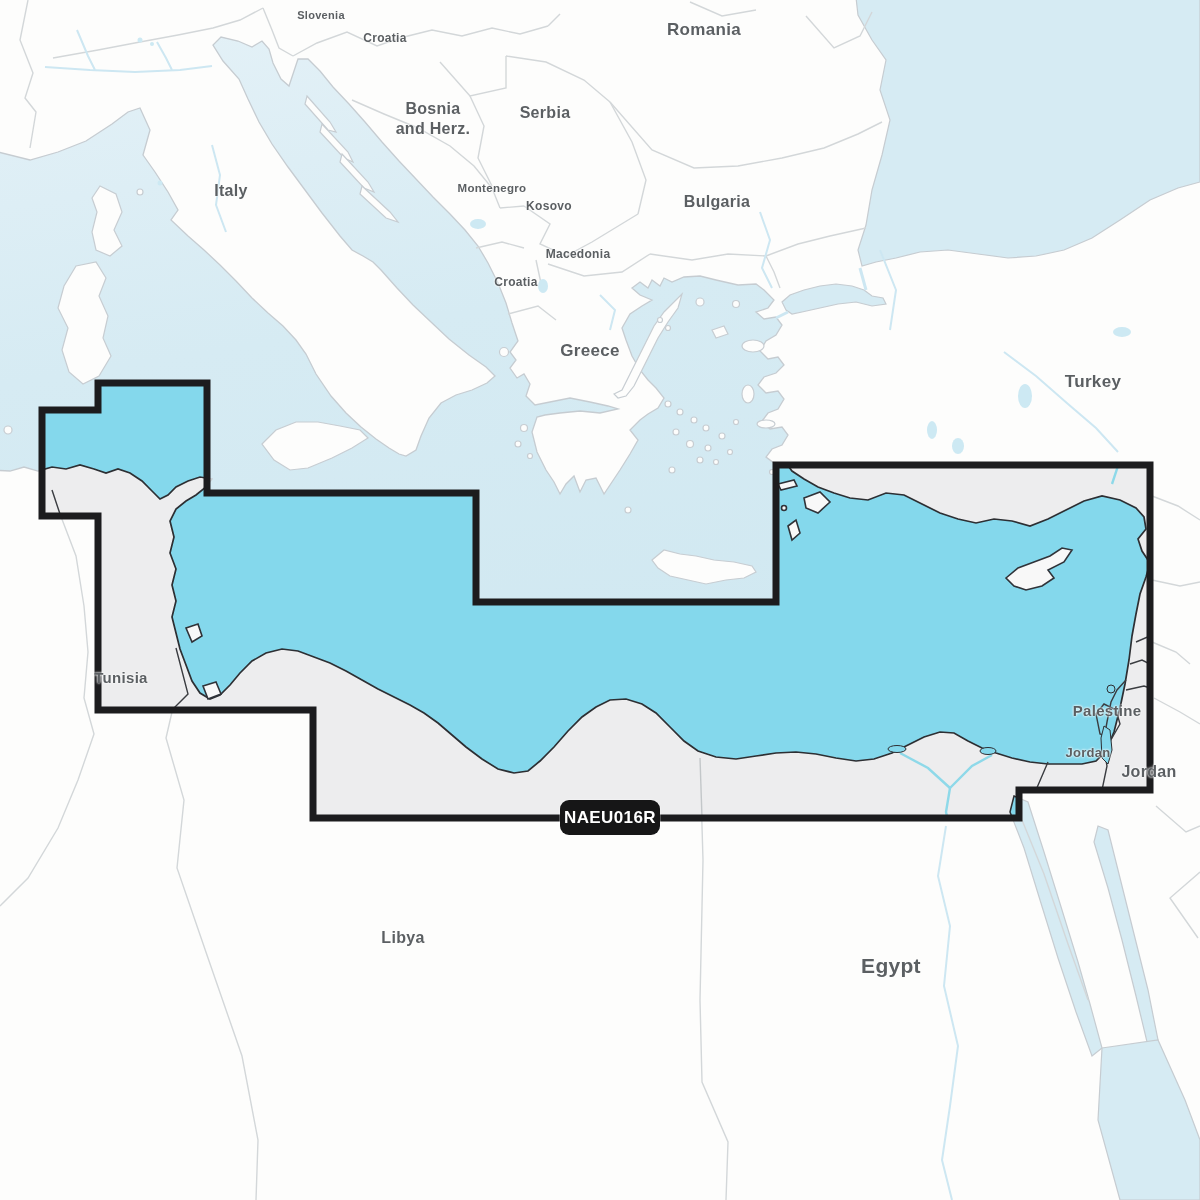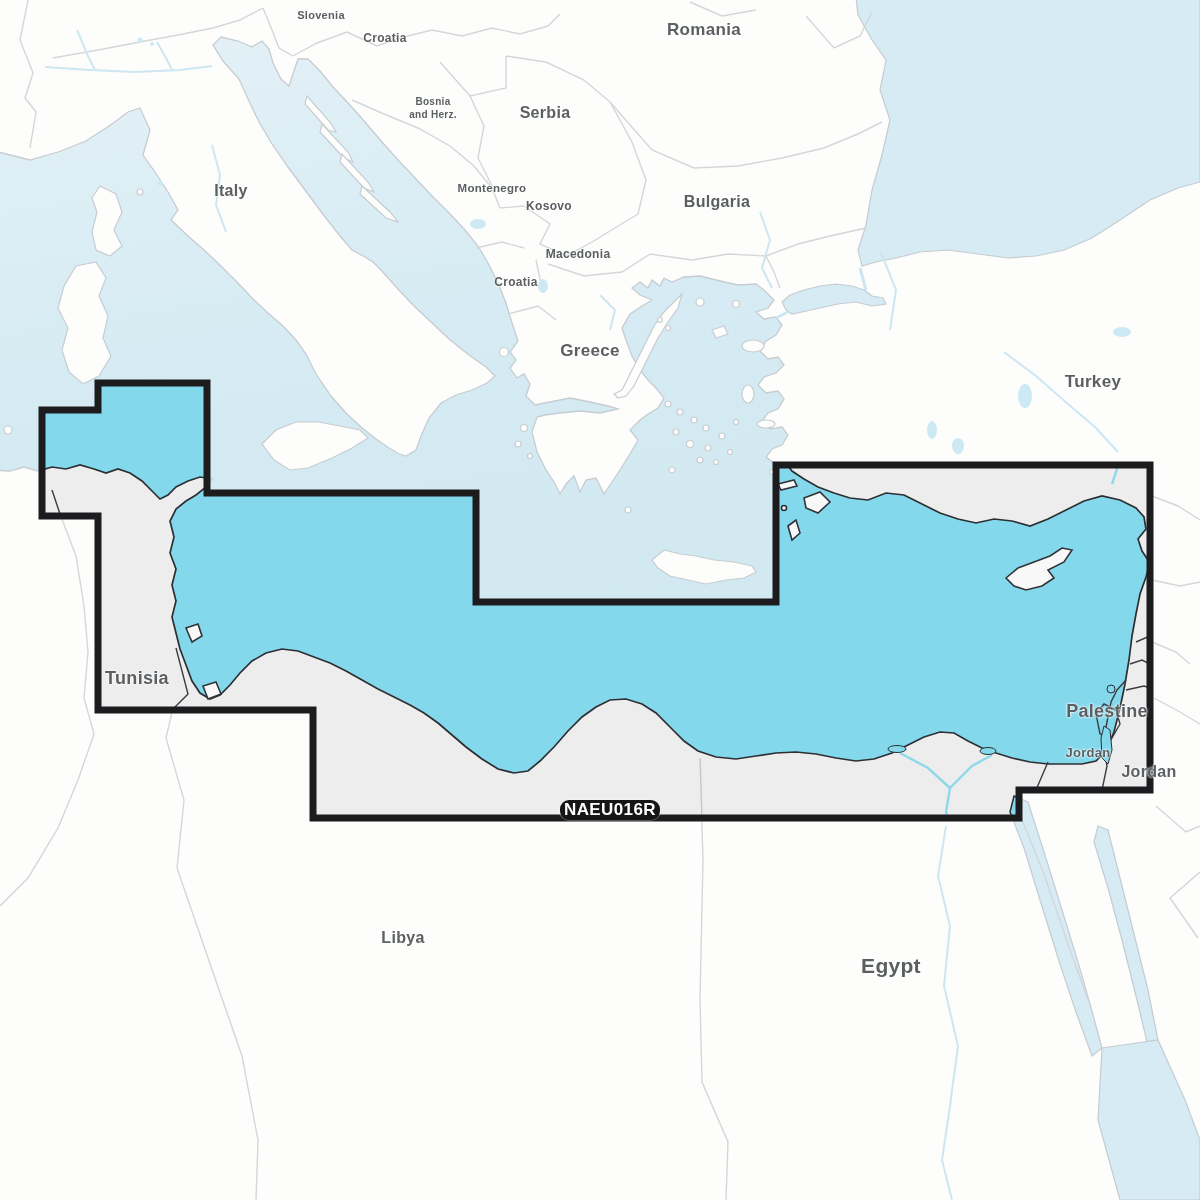--- a/index.html
+++ b/index.html
@@ -216,36 +216,36 @@
       <path d="M1104,726 L1110,730 L1112,750 L1108,764 L1102,758 L1101,738 Z"></path>
       <circle cx="1111" cy="689" r="4"></circle>
     </g>
   </g>
 
   <path class="cov-outline" d="M98,383 L207,383 L207,493 L476,493 L476,602 L776,602 L776,465 L1150,465 L1150,790 L1019,790 L1019,818 L313,818 L313,710 L98,710 L98,516 L42,516 L42,410 L98,410 Z"></path>
 </svg>
 
 <div class="clabel" style="left:321px;top:16px;font-size:11px">Slovenia</div>
 <div class="clabel" style="left:385px;top:38px;font-size:12px">Croatia</div>
-<div class="clabel" style="left:433px;top:108px;font-size:10px">
+<div class="clabel" style="left:433px;top:119px;font-size:16px">
   <span style="display:block">Bosnia</span>
   <span style="display:block">and Herz.</span>
 </div>
 <div class="clabel" style="left:545px;top:113px;font-size:16px">Serbia</div>
 <div class="clabel" style="left:492px;top:188px;font-size:11.5px">Montenegro</div>
 <div class="clabel" style="left:549px;top:206px;font-size:12px">Kosovo</div>
 <div class="clabel" style="left:578px;top:254px;font-size:12px">Macedonia</div>
 <div class="clabel" style="left:516px;top:282px;font-size:12px">Croatia</div>
 <div class="clabel" style="left:704px;top:30px;font-size:17px">Romania</div>
 <div class="clabel" style="left:717px;top:202px;font-size:16px">Bulgaria</div>
 <div class="clabel" style="left:231px;top:191px;font-size:16px">Italy</div>
 <div class="clabel" style="left:590px;top:351px;font-size:17px">Greece</div>
 <div class="clabel" style="left:1093px;top:382px;font-size:17px">Turkey</div>
-<div class="clabel" style="left:137px;top:678px;font-size:18px">Tunisia</div>
+<div class="clabel" style="left:121px;top:678px;font-size:15px">Tunisia</div>
 <div class="clabel" style="left:403px;top:938px;font-size:16px">Libya</div>
 <div class="clabel" style="left:891px;top:966px;font-size:21px">Egypt</div>
-<div class="clabel" style="left:1107px;top:711px;font-size:18px">Palestine</div>
+<div class="clabel" style="left:1107px;top:711px;font-size:15px">Palestine</div>
 <div class="clabel" style="left:1088px;top:753px;font-size:13px">Jordan</div>
 <div class="clabel" style="left:1149px;top:772px;font-size:16px">Jordan</div>
 
-<div class="badge" style="left:560px;top:800px;width:100px;height:20px">NAEU016R</div>
+<div class="badge" style="left:560px;top:800px;width:100px;height:35px">NAEU016R</div>
 
 </div>
 
 </body></html>

